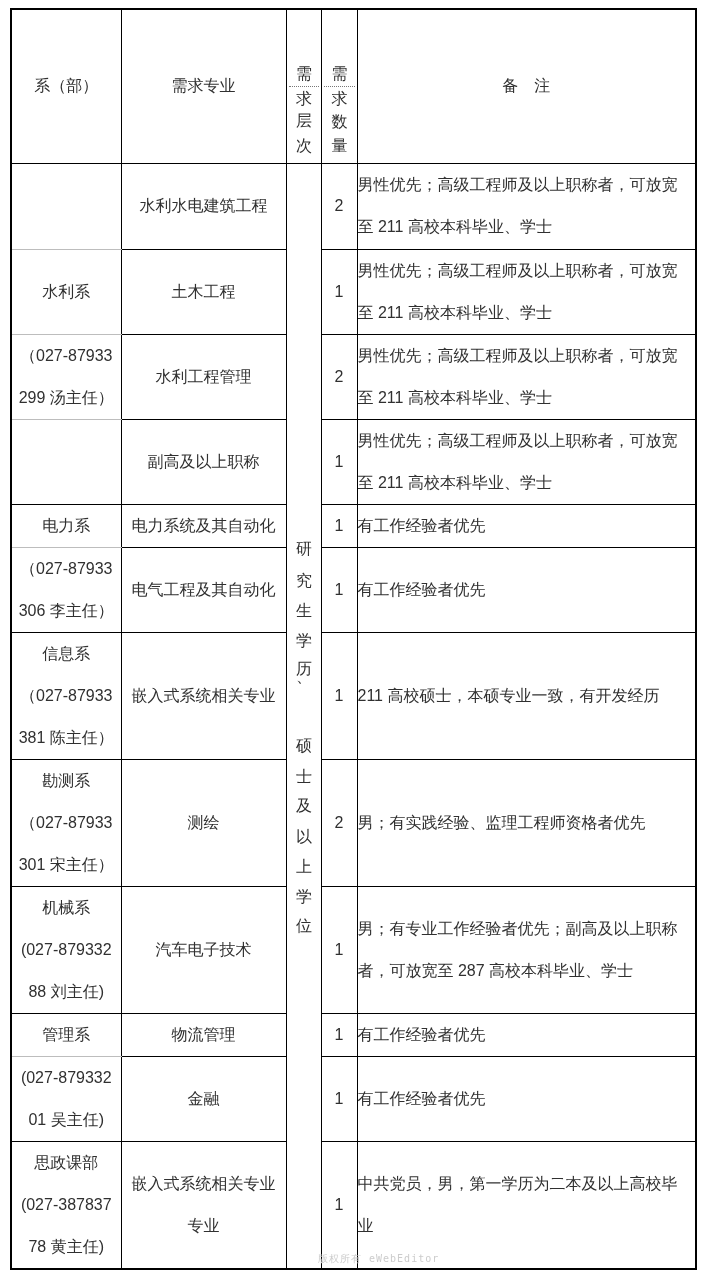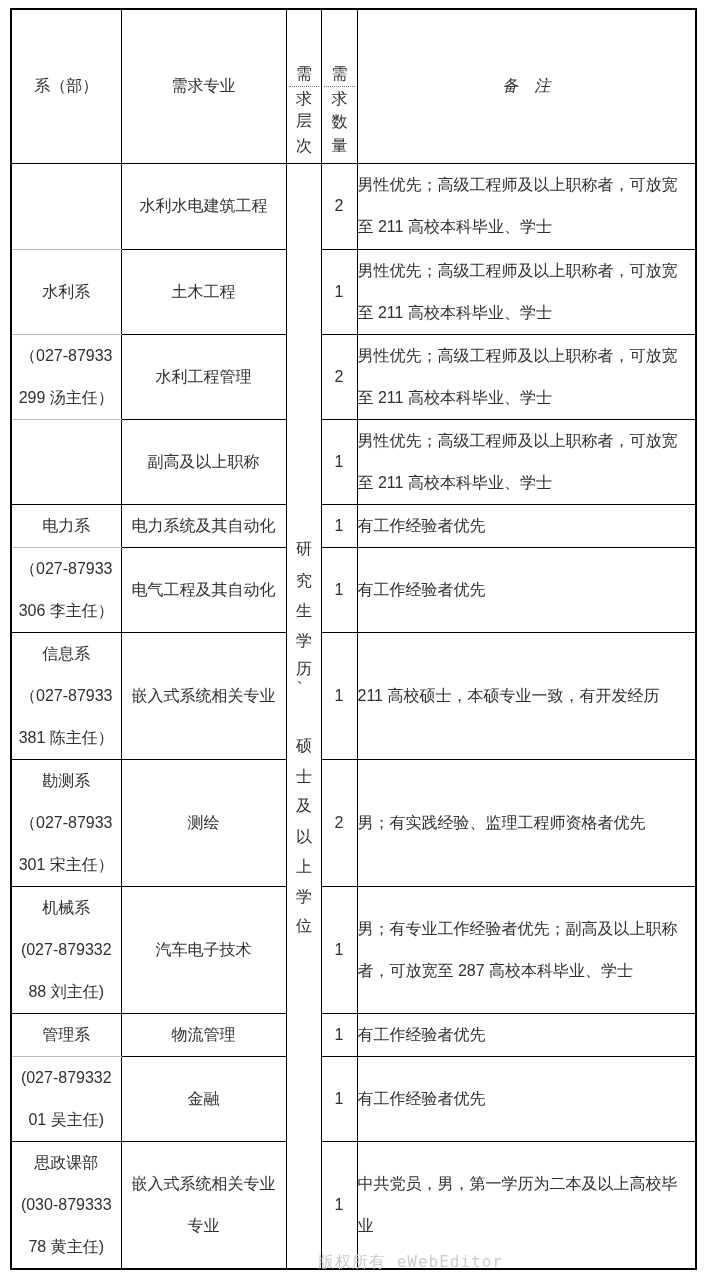--- a/index.html
+++ b/index.html
@@ -20,42 +20,42 @@
     border-collapse:collapse;table-layout:fixed;
     border:2px solid var(--border);
   }
   th,td{
     border:1px solid var(--border);
     padding:0;font-weight:normal;
     vertical-align:middle;text-align:center;
     overflow:hidden;
   }
   thead tr{height:154px;}
-  .c5h{text-align:center;font-style:italic;}
+  .c5h{text-align:center;}
   td.c5{text-align:left;padding:0 0;}
   .pre{white-space:pre-line;line-height:42px;}
   .qtytxt{line-height:normal;}
   .vcell{position:relative;}
   .dotline{
     position:absolute;left:2px;right:2px;top:76px;height:0;
     border-top:1px dotted var(--dot);
   }
   .vtext{
     writing-mode:vertical-rl;text-orientation:upright;
     letter-spacing:24px;display:inline-block;padding-top:34px;
   }
   .vlevel{
     writing-mode:vertical-rl;text-orientation:upright;
     letter-spacing:30px;display:inline-block;padding-top:36px;
   }
   .sep-light{border-bottom-color:var(--lightsep);}
   .sep-light-top{border-top-color:var(--lightsep);}
   .watermark{
     position:absolute;left:318px;top:1252px;
-    font-size:16px;color:var(--wm);letter-spacing:1px;
+    font-size:10px;color:var(--wm);letter-spacing:1px;
     font-family:"DejaVu Sans Mono","Liberation Mono",monospace;
     text-align:right;
   }
 </style>
 </head>
 <body>
 
 <div class="page">
   <table class="tbl">
     <colgroup>
@@ -246,21 +246,21 @@
     <td class="c4">
             <div class="qtytxt">1</div>
           </td>
     <td class="c5">
             <div class="pre">有工作经验者优先</div>
           </td>
   </tr>
         <tr style="height: 128px;">
     <td class="c1">
             <div class="pre">思政课部
-(030-879333
+(027-387837
 78 黄主任)</div>
           </td>
     <td class="c2">
             <div class="pre">嵌入式系统相关专业
 专业</div>
           </td>
     <td class="c4">
             <div class="qtytxt">1</div>
           </td>
     <td class="c5">

